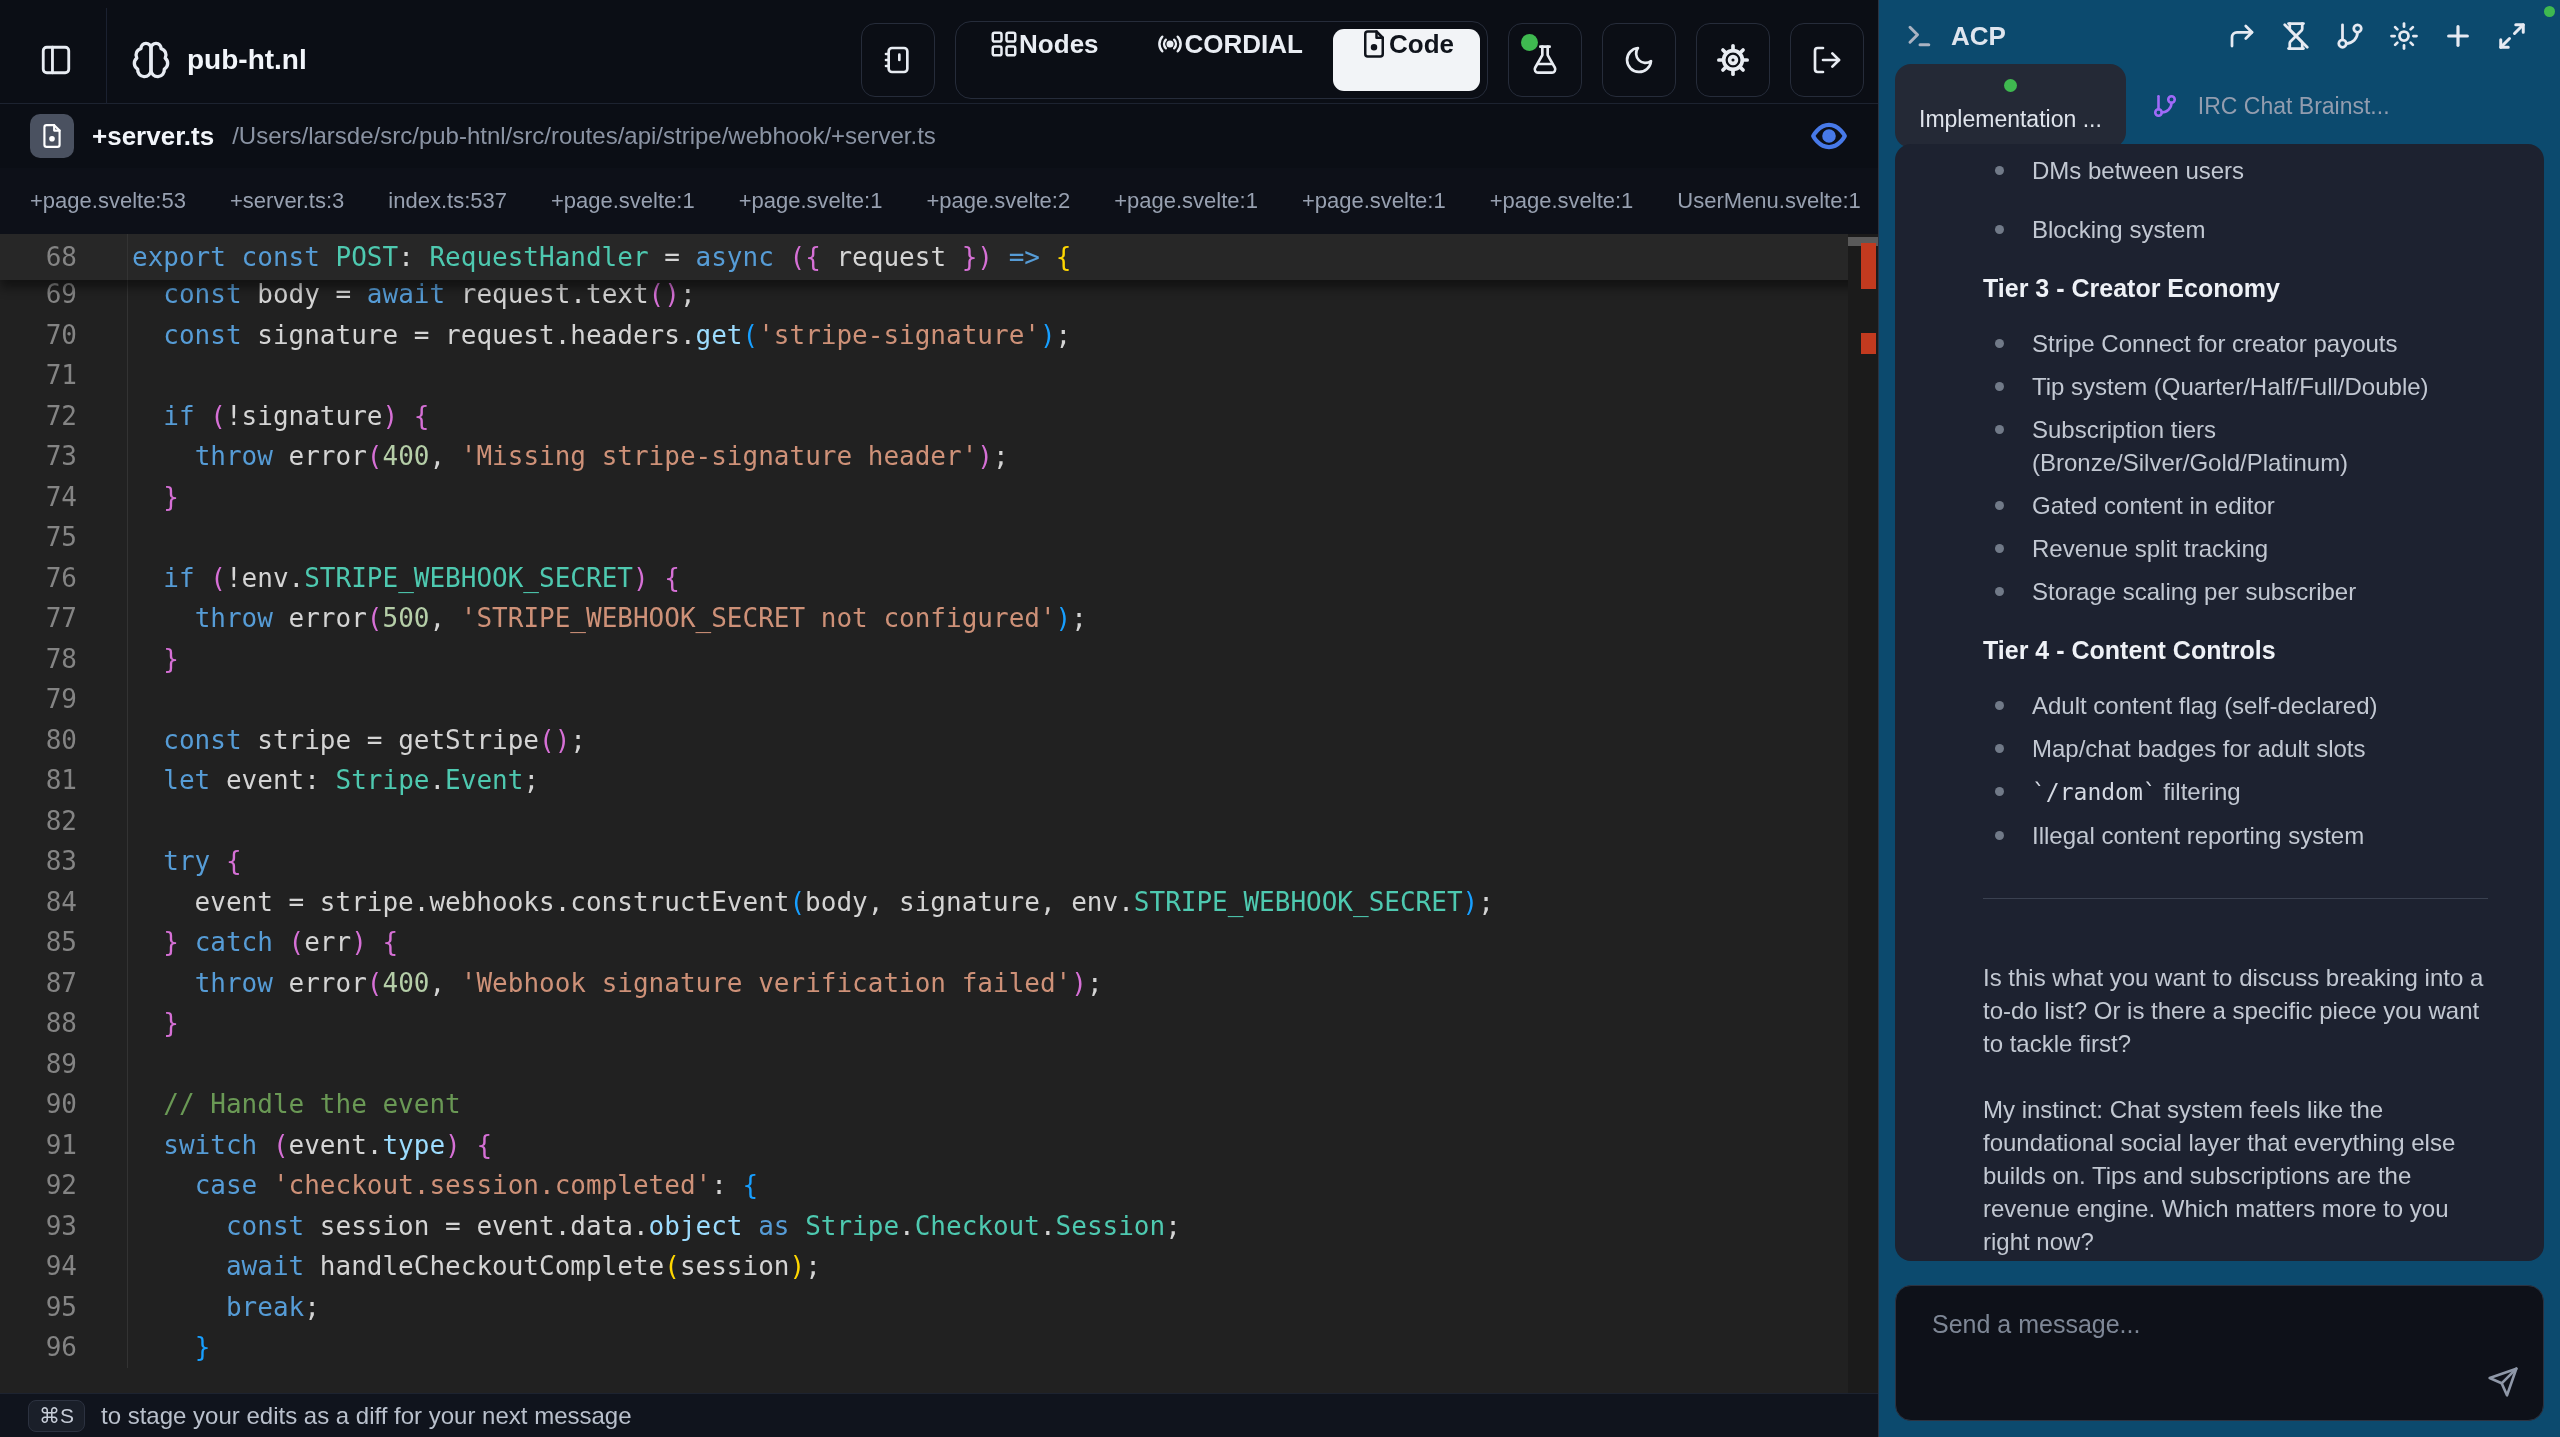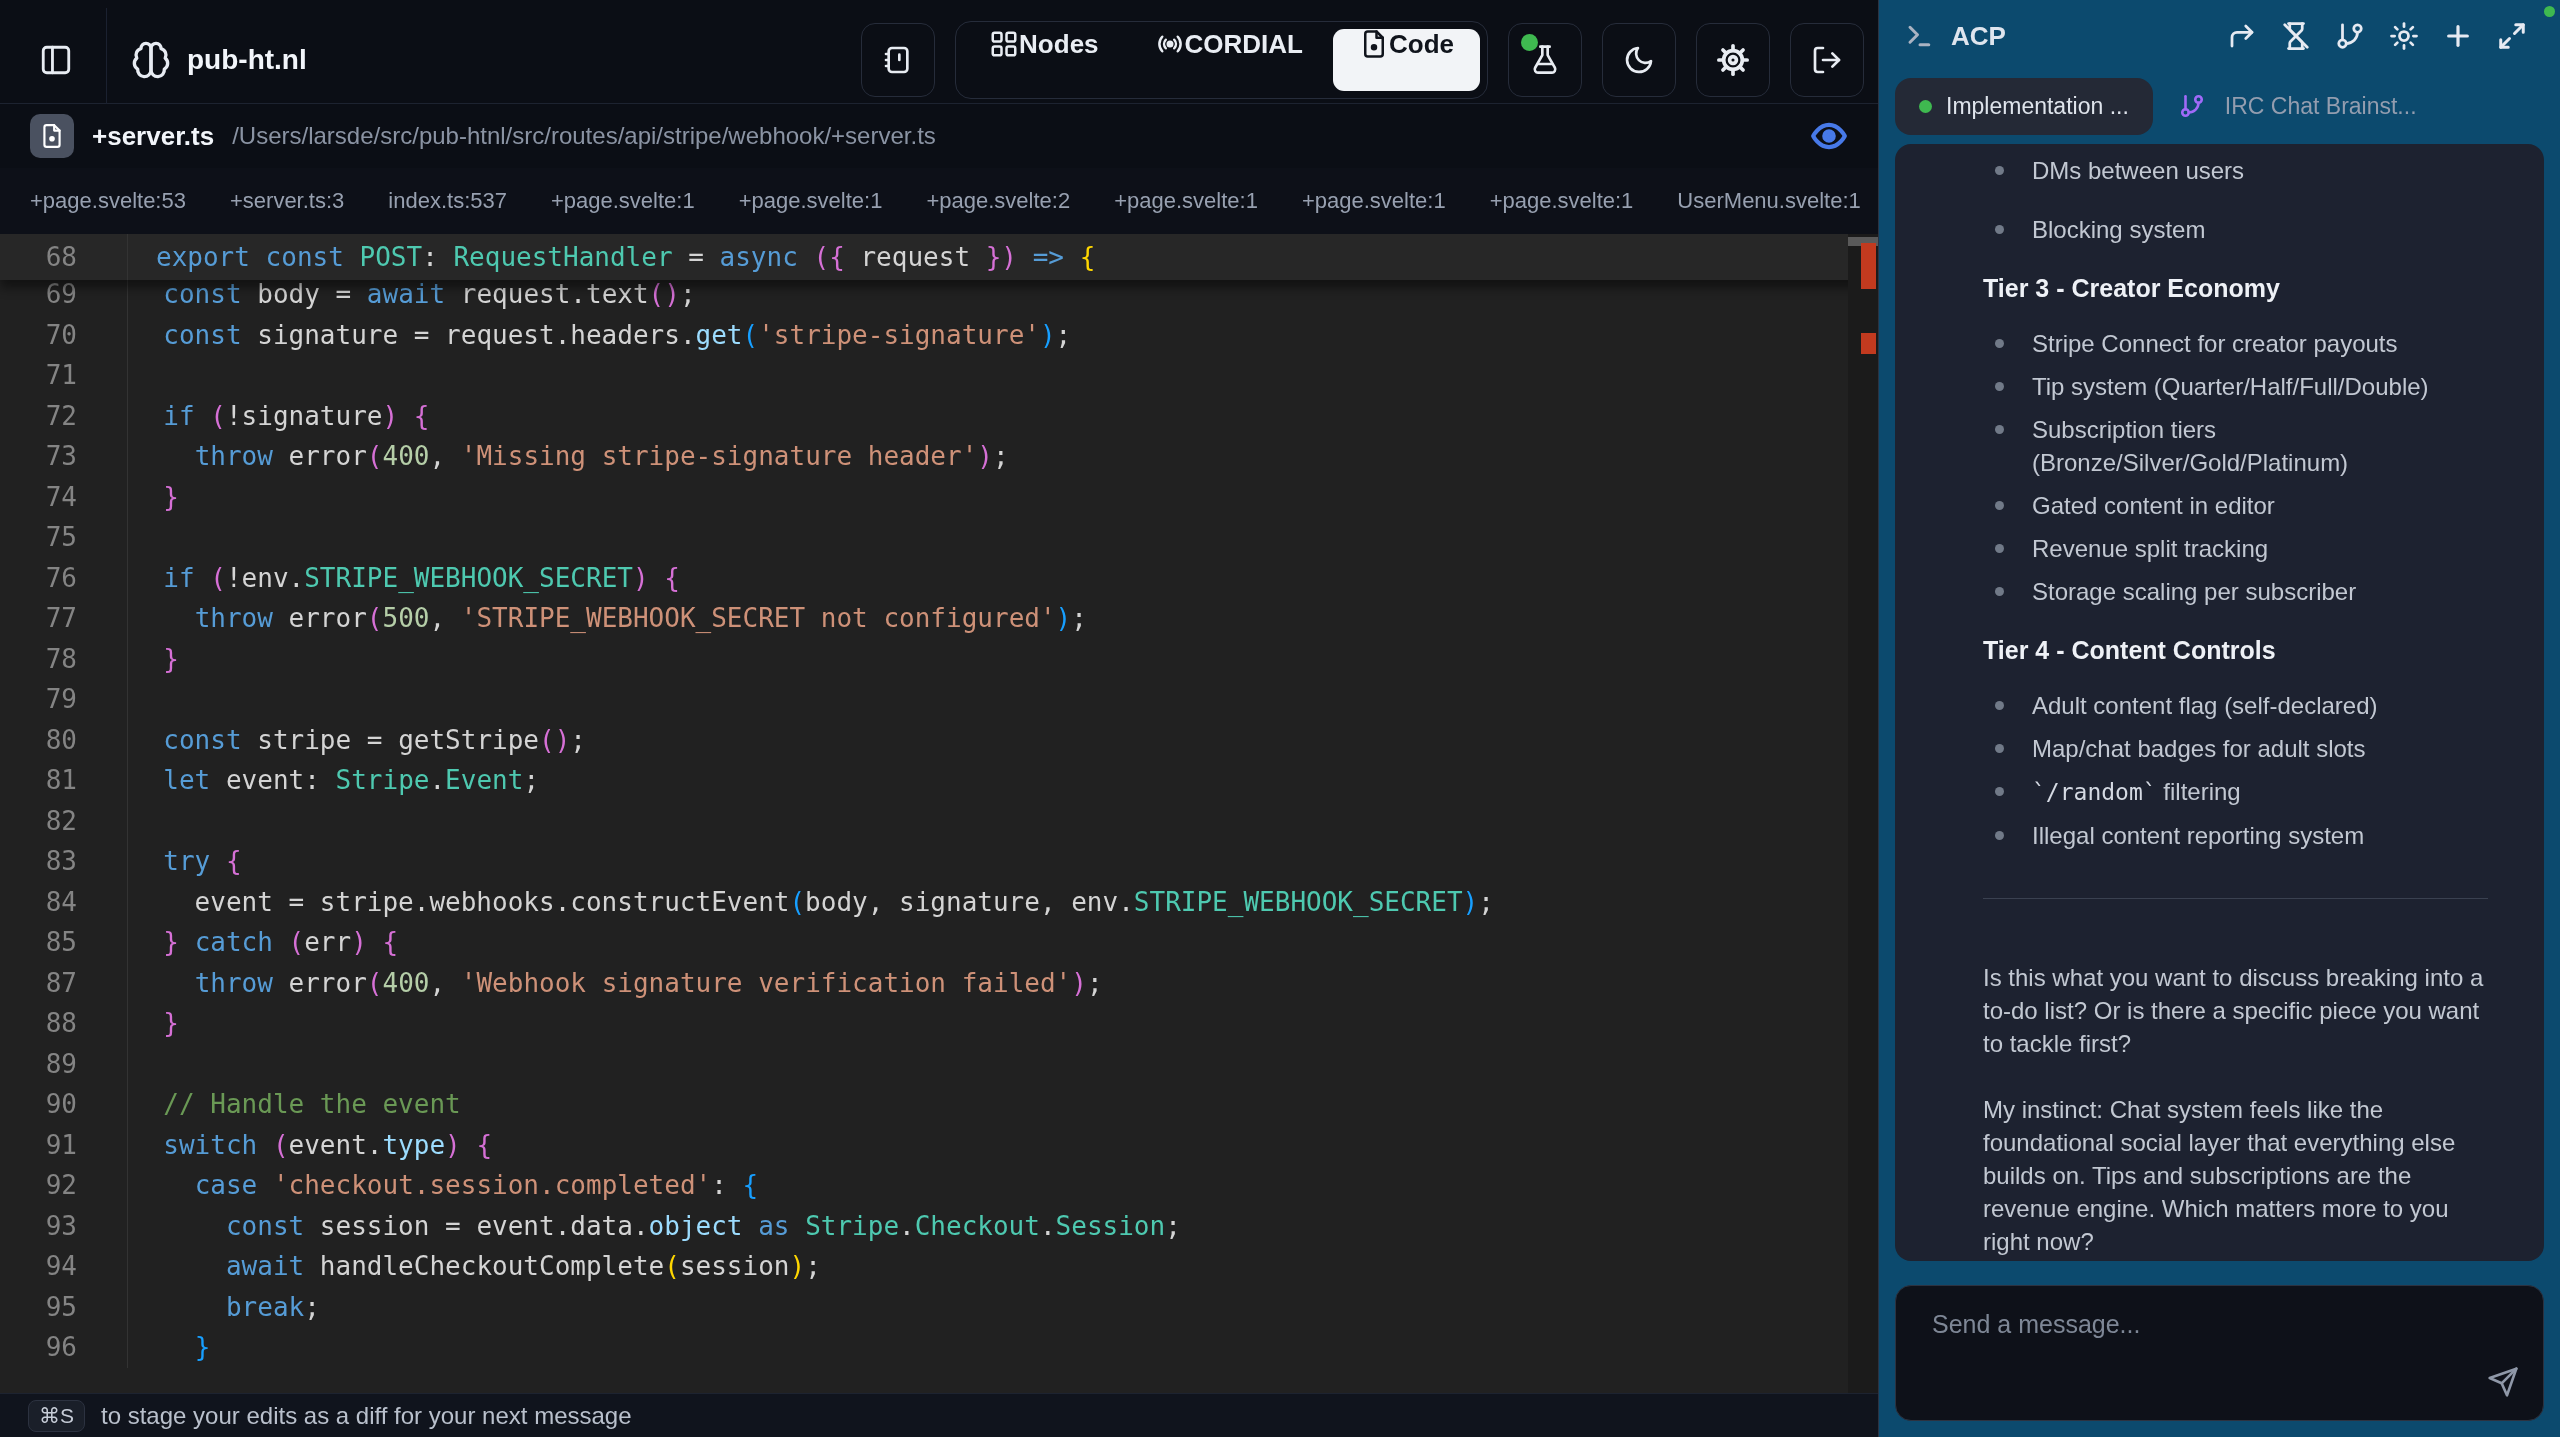--- a/index.html
+++ b/index.html
@@ -42,21 +42,21 @@
   
   .tabstrip { height:66px; flex:none; display:flex; align-items:center; gap:44px; padding:0 10px 0 30px;
               background:#0d1018; white-space:nowrap; overflow:hidden; }
   .tabstrip-item { font-size:22px; color:#97a0b0; cursor:pointer; flex:none; }
 
   
   .editor { flex:1 1 auto; min-height:0; background:#212121; position:relative; overflow:hidden;
             font-family:"DejaVu Sans Mono",monospace; }
   .code-line { display:flex; height:40.5px; line-height:40.5px; font-size:26px; white-space:pre; position:relative; z-index:1; }
   .code-line.sticky { background:#272727; height:46px; line-height:46px; position:relative; z-index:3;
-                      box-shadow:0 8px 10px rgba(0,0,0,.45);gap:24px; }
+                      box-shadow:0 8px 10px rgba(0,0,0,.45); }
   .code-line.sticky + .code-line { margin-top:-6px; }
   .gutter { flex:none; width:128px; padding-right:50px; text-align:right; color:#848484;
             border-right:1px solid #333; }
   .code-text { padding-left:4px; }
   .tok-kw  { color:#569cd6; }
   .tok-type{ color:#4ec9b0; }
   .tok-str { color:#ce9178; }
   .tok-num { color:#b5cea8; }
   .tok-com { color:#6a9955; }
   .tok-txt { color:#d4d4d4; }
@@ -81,21 +81,21 @@
   .panel { width:681px; flex:none; background:#0c4a6e; display:flex; flex-direction:column; position:relative; }
   .corner-dot { position:absolute; top:6px; right:5px; width:11px; height:11px; border-radius:50%; background:#3fb950; }
   .panel-header { height:72px; flex:none; display:flex; align-items:center; gap:16px; padding:0 26px; }
   .panel-title { font-size:26px; font-weight:600; color:#dfe5ee; }
   .panel-header .term { color:#aab3c2; }
   .panel-actions { margin-left:auto; display:flex; align-items:center; gap:10px; }
   .pa-btn { width:44px; height:44px; background:none; border:none; color:#e6eaf2; cursor:pointer;
             display:flex; align-items:center; justify-content:center; }
   .panel-tabs { height:68px; flex:none; display:flex; align-items:center; gap:26px; padding:0 16px; }
   .thread-pill { display:flex; align-items:center; gap:14px; background:#242936; border:none; cursor:pointer;
-                 border-radius:16px; padding:15px 24px; font-size:23px; color:#dfe4ec; font-family:inherit; }
+                 border-radius:16px; padding:15px 24px; font-size:23px; color:#dfe4ec; font-family:inherit;flex-direction:column; }
   .thread-pill .tdot { width:13px; height:13px; border-radius:50%; background:#3fb950; }
   .thread-tab { display:flex; align-items:center; gap:20px; background:none; border:none; cursor:pointer;
                 font-size:23px; color:#939daf; font-family:inherit; }
   .thread-tab .branch { color:#a06af8; }
 
   .msg-card { flex:1 1 auto; min-height:0; margin:4px 16px 0; background:#1d2230; border-radius:16px;
               overflow:hidden; padding:10px 46px 41px 88px; }
   .blk-bullet { display:flex; align-items:flex-start; margin:0 0 10px; padding-left:12px;
                 font-size:24px; line-height:33px; color:#c2c8d2; }
   .blk-bullet.spaced { margin-bottom:26px; }

